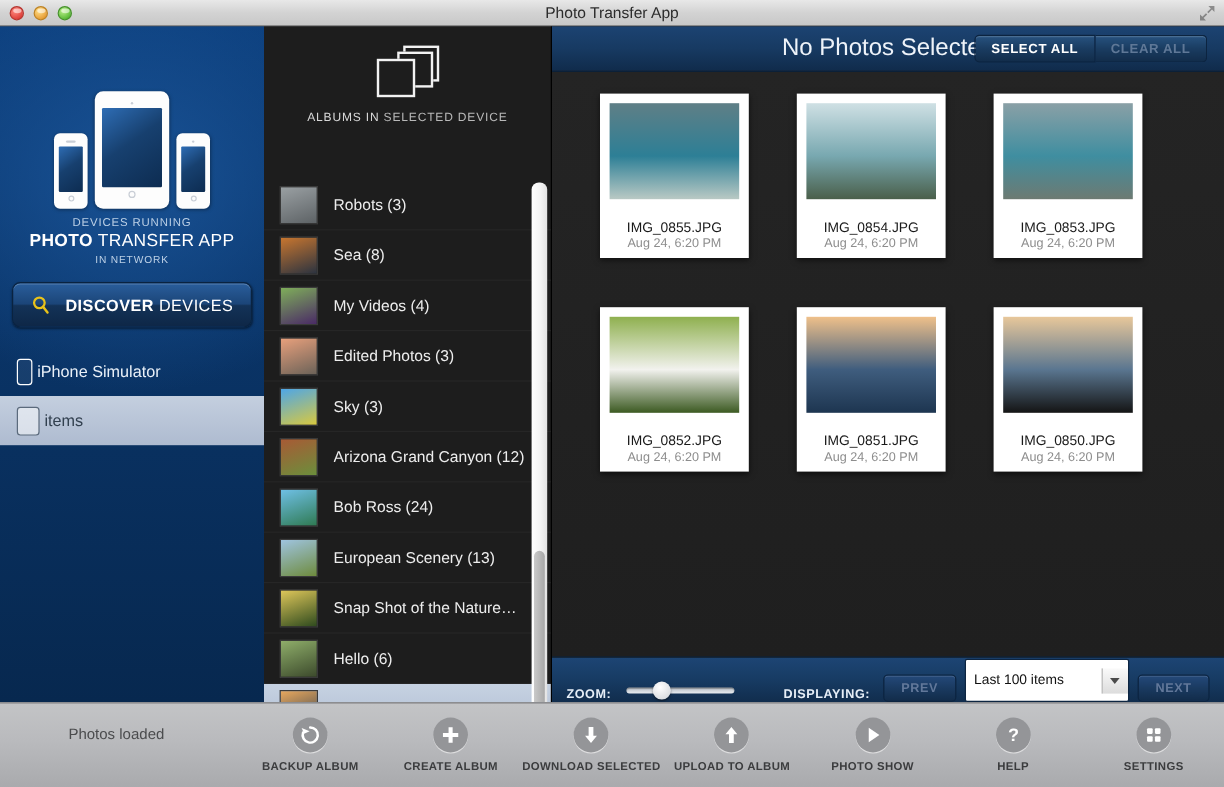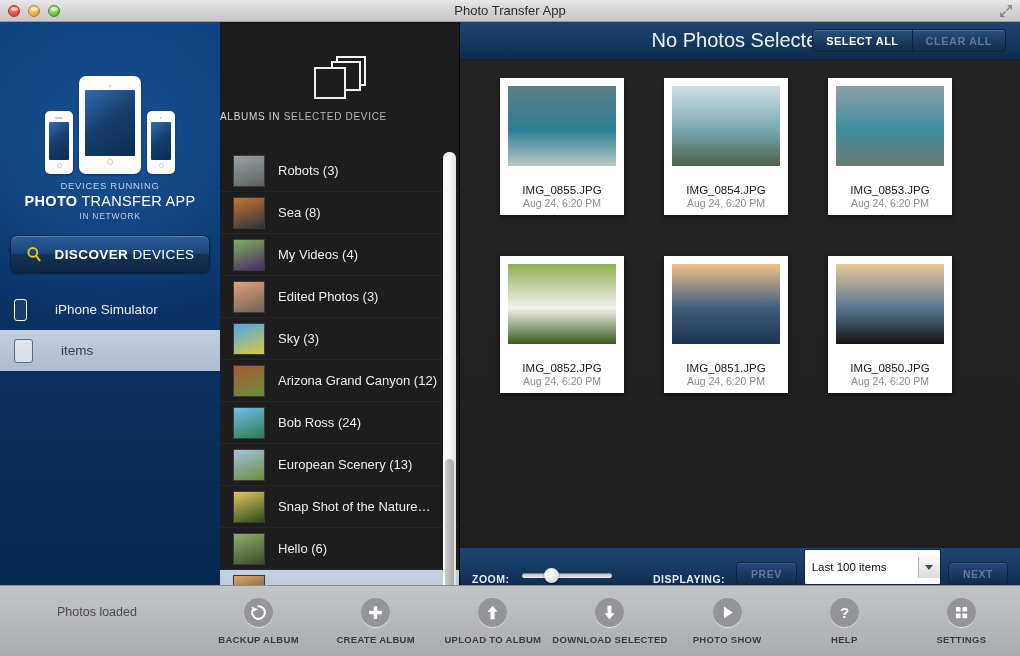--- a/index.html
+++ b/index.html
@@ -88,21 +88,21 @@
     display: flex; align-items: center; justify-content: center; gap: 12px;
     cursor: pointer;
   }
   .discover-btn .mag { width: 17px; height: 17px; }
   .discover-label { font-size: 13.5px; color: #fff; letter-spacing: .4px; }
   .discover-label b { font-weight: bold; }
   .discover-label span { font-weight: normal; }
 
   .dev-list { margin-top: 16px; }
   .dev-row {
-    height: 41px; display: flex; align-items: center; gap: 28px;
+    height: 41px; display: flex; align-items: center; gap: 4px;
     padding-left: 14px; cursor: pointer;
   }
   .dev-row .lbl { font-size: 13.5px; color: #e9f0f8; }
   .dev-row.selected {
     background: linear-gradient(to bottom, #c4cfdf 0%, #aebbd0 100%);
   }
   .dev-row.selected .lbl { color: #32404f; }
   .mini-dev {
     border: 1.6px solid #fff; border-radius: 3px;
     background: rgba(255,255,255,.06);
@@ -111,21 +111,21 @@
   .mini-tab   { width: 19px; height: 24px; }
   .dev-row.selected .mini-dev { border-color: #5b6a7c; background: rgba(255,255,255,.5); }
 
   
   .albums {
     position: absolute; left: 220px; top: 22px; width: 240px; height: 563px;
     background: #1d1d1d;
     border-right: 1px solid #000;
     overflow: hidden;
   }
-  .albums-head { padding-top: 34px; text-align: left; }
+  .albums-head { padding-top: 16px; text-align: center; }
   .stack-ico { width: 52px; height: 46px; margin: 0 auto; position: relative; }
   .stack-ico i {
     position: absolute; display: block; border: 2px solid #f2f2f2; background: #1d1d1d;
   }
   .s3 { width: 30px; height: 30px; right: 0; top: 0; }
   .s2 { width: 30px; height: 30px; right: 5px; top: 5px; }
   .s1 { width: 32px; height: 32px; left: 0; top: 11px;
         background: linear-gradient(145deg, #3a3a3a 0%, #161616 70%); }
   .albums-head .cap {
     margin-top: 9px; font-size: 10px; letter-spacing: .7px; color: #d8d8d8;
@@ -488,32 +488,32 @@
           <div class="cir">
             <svg viewBox="0 0 24 24" width="17" height="17">
               <path d="M9.6 3h4.8v6.6H21v4.8h-6.6V21H9.6v-6.6H3V9.6h6.6z" fill="#fff"></path>
             </svg>
           </div>
           <div class="tl-label">CREATE ALBUM</div>
         </div>
         <div class="tool">
           <div class="cir">
             <svg viewBox="0 0 24 24" width="17" height="17">
+              <path d="M12 21.5 5 13h4.2V2.5h5.6V13H19z" fill="#fff"></path>
+            </svg>
+          </div>
+          <div class="tl-label">DOWNLOAD SELECTED</div>
+        </div>
+        <div class="tool">
+          <div class="cir">
+            <svg viewBox="0 0 24 24" width="17" height="17">
               <path d="M12 2.5 19 11h-4.2v10.5H9.2V11H5z" fill="#fff"></path>
             </svg>
           </div>
           <div class="tl-label">UPLOAD TO ALBUM</div>
-        </div>
-        <div class="tool">
-          <div class="cir">
-            <svg viewBox="0 0 24 24" width="17" height="17">
-              <path d="M12 21.5 5 13h4.2V2.5h5.6V13H19z" fill="#fff"></path>
-            </svg>
-          </div>
-          <div class="tl-label">DOWNLOAD SELECTED</div>
         </div>
         <div class="tool">
           <div class="cir">
             <svg viewBox="0 0 24 24" width="17" height="17">
               <path d="M7 3.5 19.5 12 7 20.5z" fill="#fff"></path>
             </svg>
           </div>
           <div class="tl-label">PHOTO SHOW</div>
         </div>
         <div class="tool">

